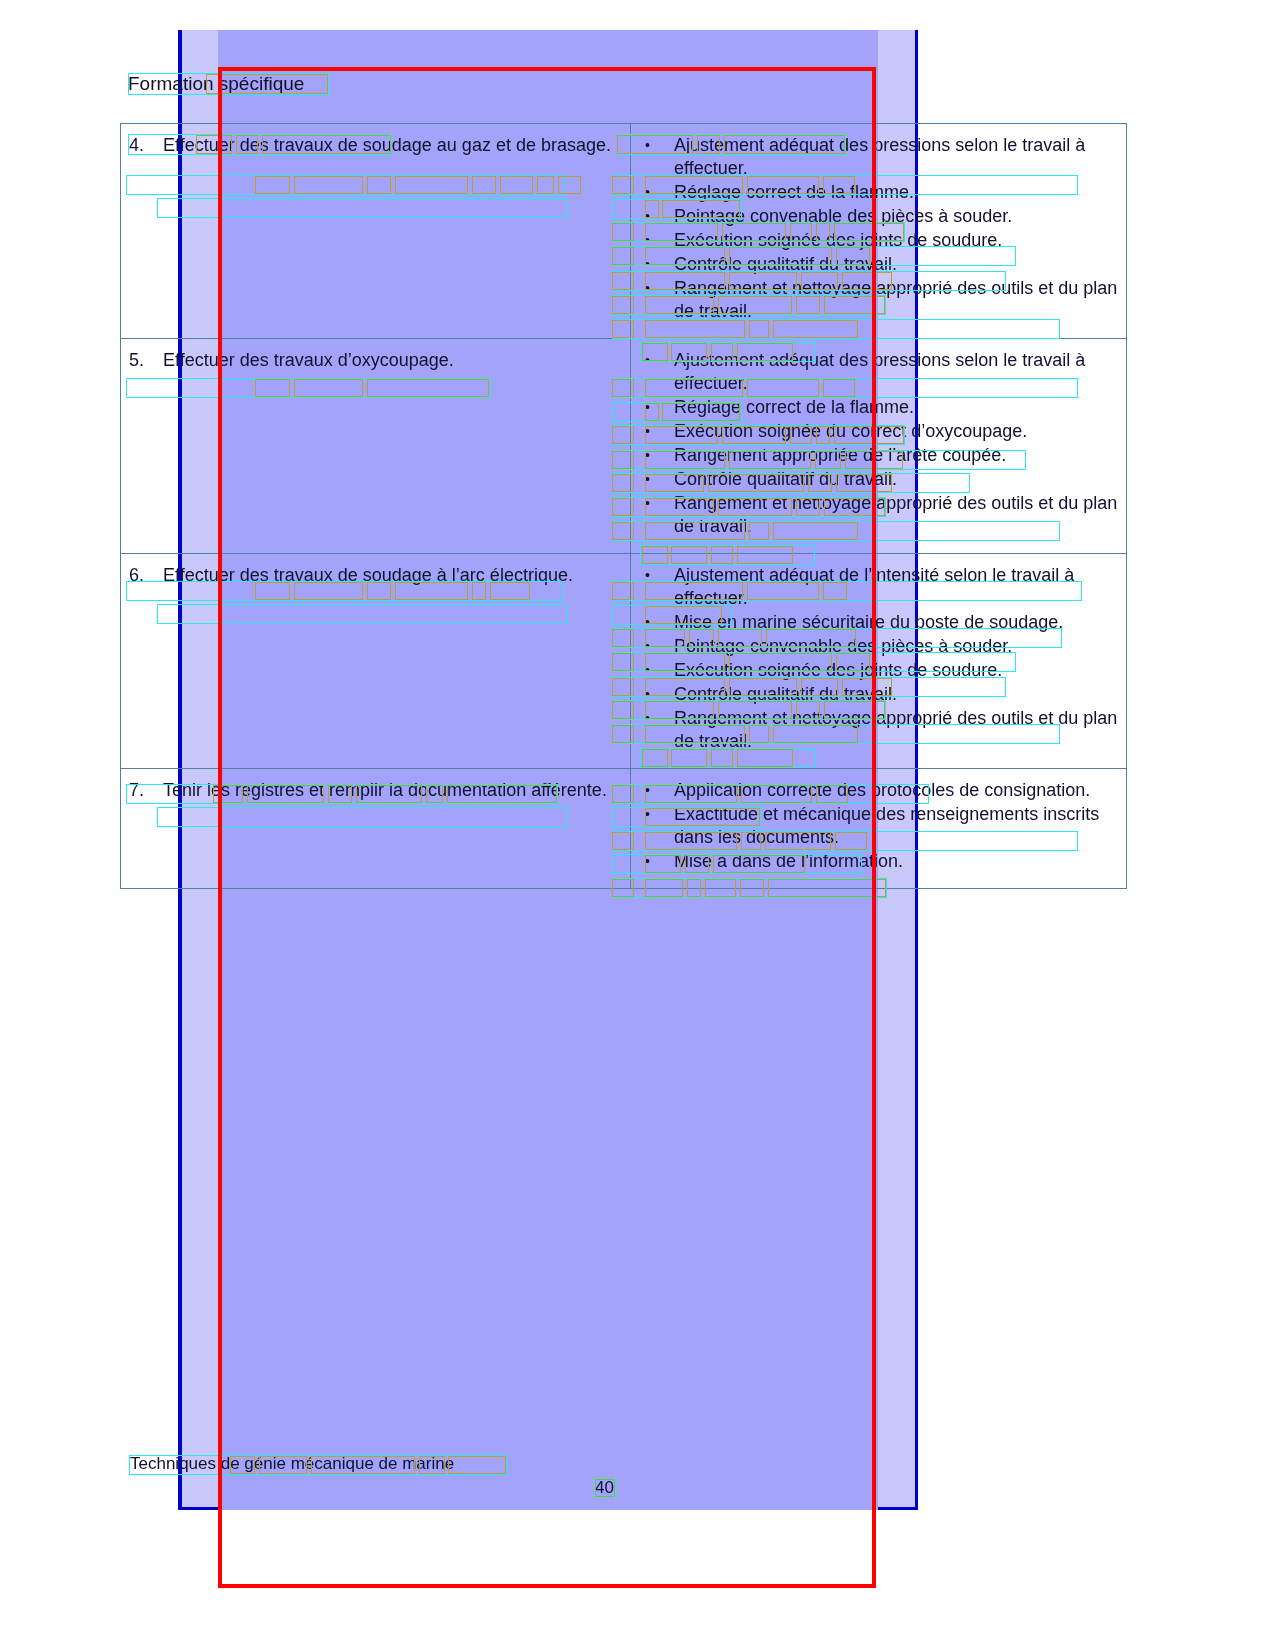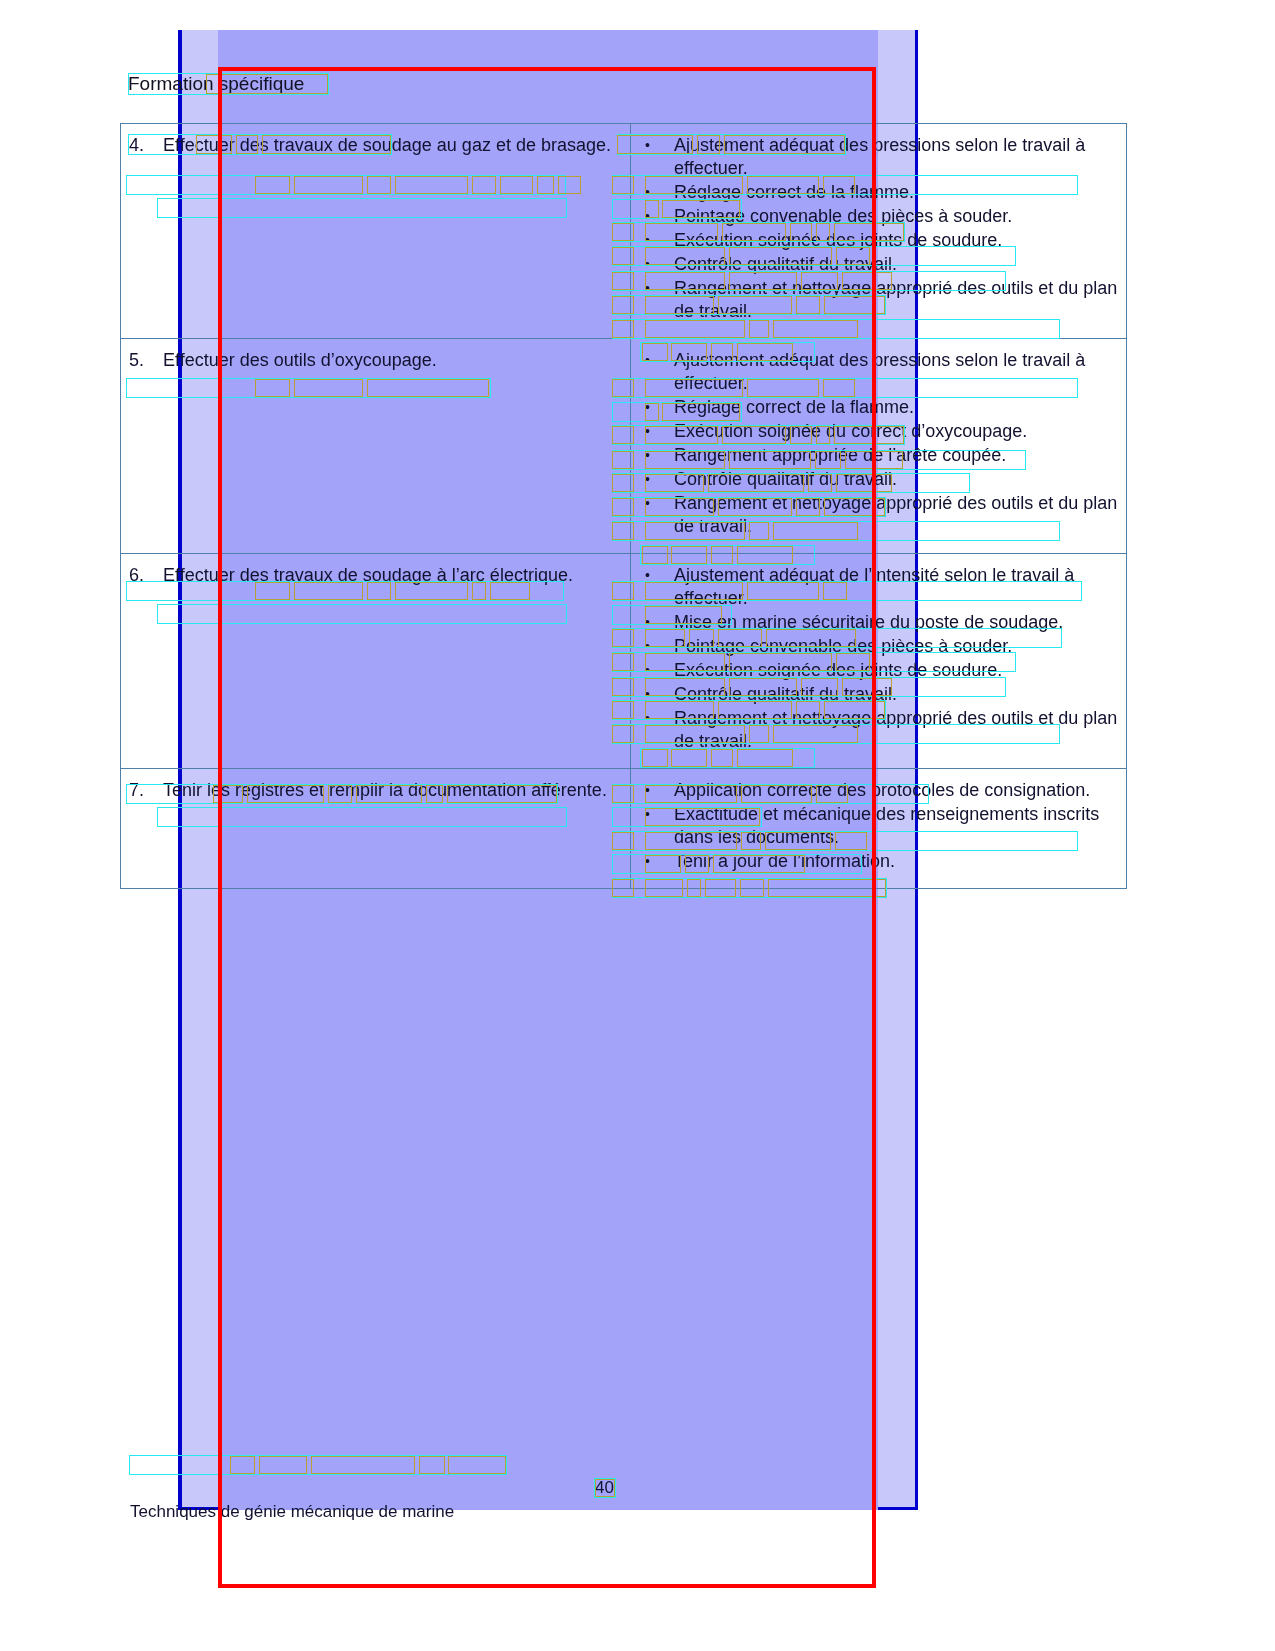--- a/index.html
+++ b/index.html
@@ -136,21 +136,20 @@
   }
 
   
   .footer-left {
     position: absolute;
     left: 130px;
     top: 1454px;
     font-size: 17px;
     color: #121230;
     white-space: nowrap;
-    margin-top: 48px;
   }
   .footer-page {
     position: absolute;
     left: 595px;
     top: 1478px;
     font-size: 17px;
     color: #121230;
   }
 
   
@@ -199,21 +198,21 @@
               <li><span class="bullet">•</span><span>Contrôle qualitatif du travail.</span></li>
               <li><span class="bullet">•</span><span>Rangement et nettoyage approprié des outils et du plan de travail.</span></li>
             </ul>
           </td>
         </tr>
 
         <tr>
           <td class="col-left">
             <div class="elem-row">
               <span class="elem-num">5.</span>
-              <span class="elem-text">Effectuer des outils d’oxycoupage.</span>
+              <span class="elem-text">Effectuer des travaux d’oxycoupage.</span>
             </div>
           </td>
           <td class="col-right">
             <ul class="crits">
               <li><span class="bullet">•</span><span>Ajustement adéquat des pressions selon le travail à effectuer.</span></li>
               <li><span class="bullet">•</span><span>Réglage correct de la flamme.</span></li>
               <li><span class="bullet">•</span><span>Exécution soignée du correct d’oxycoupage.</span></li>
               <li><span class="bullet">•</span><span>Rangement appropriée de l’arête coupée.</span></li>
               <li><span class="bullet">•</span><span>Contrôle qualitatif du travail.</span></li>
               <li><span class="bullet">•</span><span>Rangement et nettoyage approprié des outils et du plan de travail.</span></li>
@@ -244,21 +243,21 @@
           <td class="col-left">
             <div class="elem-row">
               <span class="elem-num">7.</span>
               <span class="elem-text">Tenir les registres et remplir la documentation afférente.</span>
             </div>
           </td>
           <td class="col-right">
             <ul class="crits">
               <li><span class="bullet">•</span><span>Application correcte des protocoles de consignation.</span></li>
               <li><span class="bullet">•</span><span>Exactitude et mécanique des renseignements inscrits dans les documents.</span></li>
-              <li><span class="bullet">•</span><span>Tenir à jour de l’information.</span></li>
+              <li><span class="bullet">•</span><span>Mise à dans de l’information.</span></li>
             </ul>
           </td>
         </tr>
       </tbody>
     </table>
 
     <div class="footer-left">Techniques de génie mécanique de marine</div>
     <div class="footer-page">40</div>
   </div>
 

